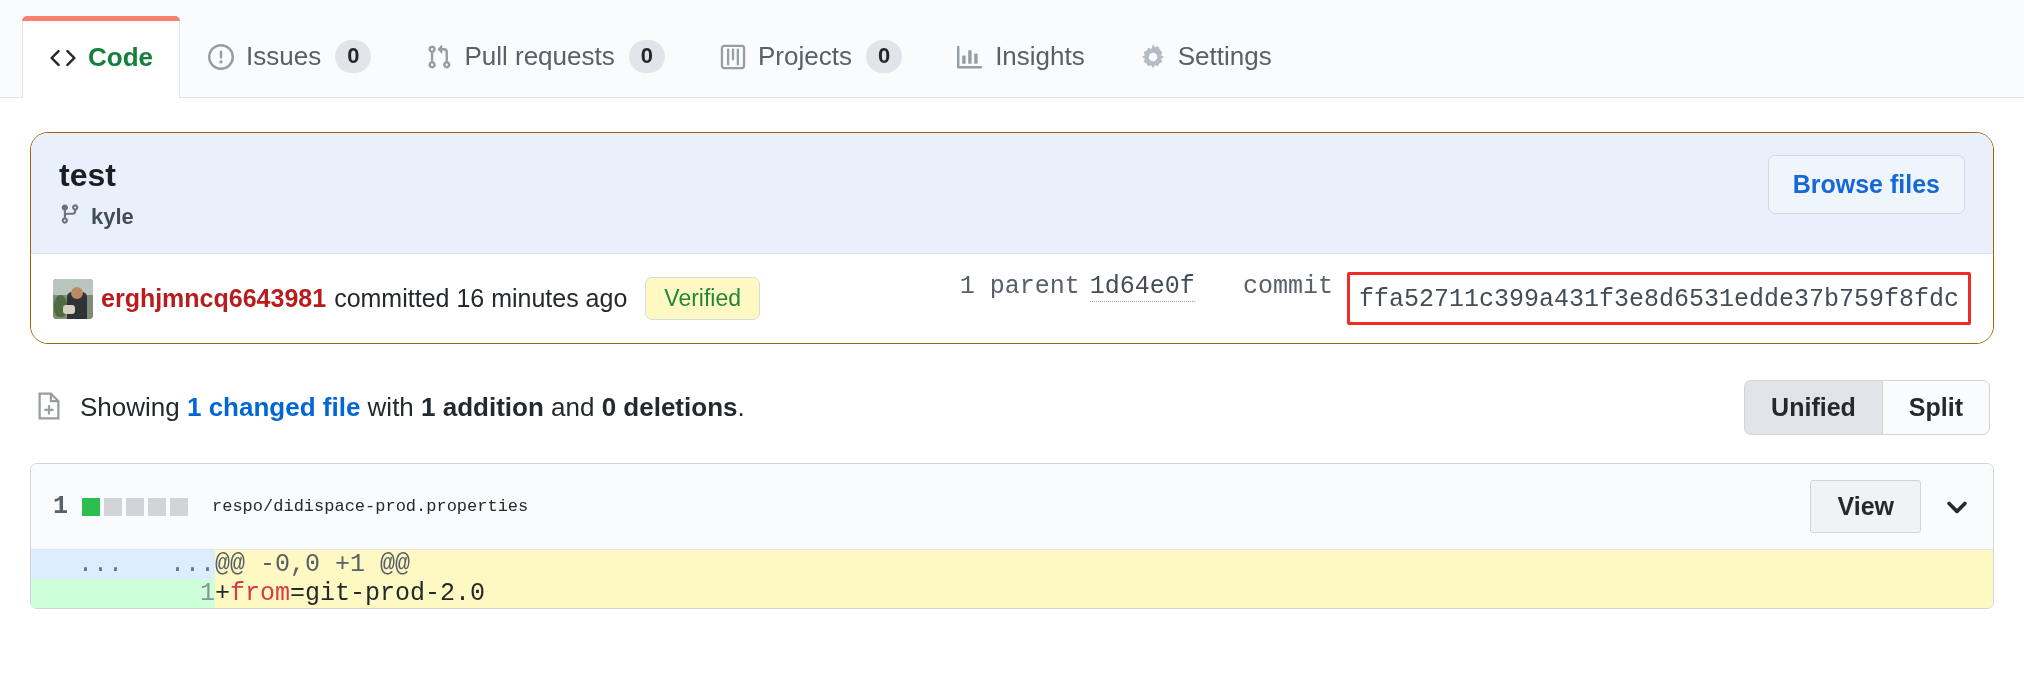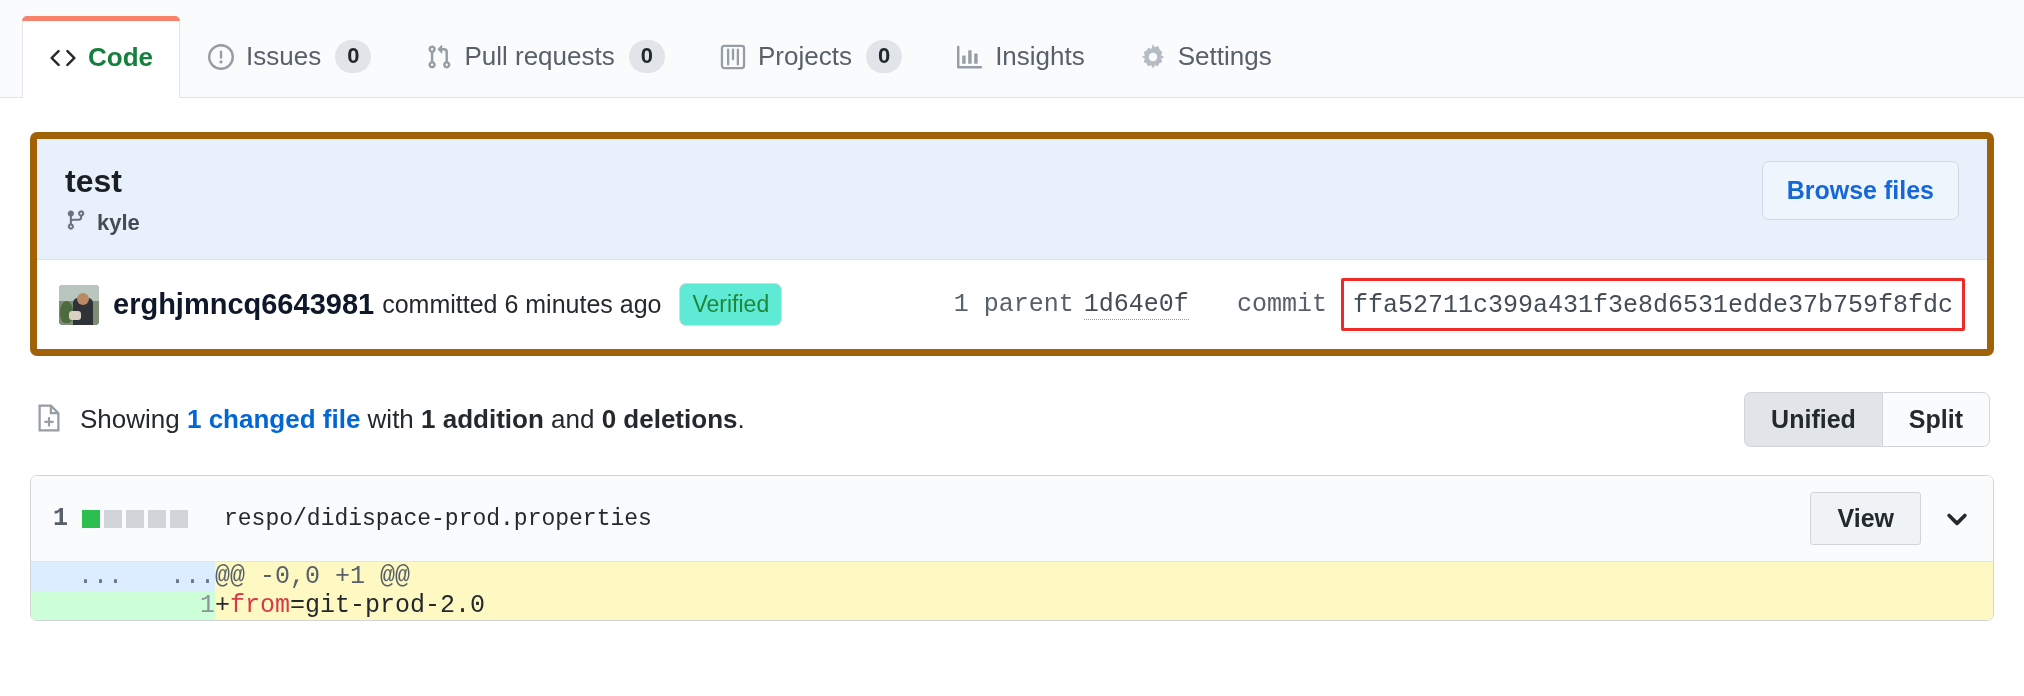--- a/index.html
+++ b/index.html
@@ -69,22 +69,22 @@
     color: #24292e;
     background: #e1e4e8;
     border-radius: 22px;
     margin-left: 3px;
   }
 
   
   .page { padding: 34px 30px 0 30px; }
 
   .commit-box {
-    border: 7px solid #a16207;
-    border-radius: 7px;
+    border: 1px solid #a16207;
+    border-radius: 18px;
     overflow: hidden;
   }
   .commit-head {
     background: #e8f1fb;
     padding: 22px 28px 22px 28px;
     display: flex;
     align-items: flex-start;
     justify-content: space-between;
   }
   .commit-title {
@@ -130,36 +130,36 @@
     background: #6a7a63;
     position: relative;
   }
   .avatar .sky { position:absolute; top:0; left:0; right:0; height:45%; background:#b9c6c0; }
   .avatar .grd { position:absolute; bottom:0; left:0; right:0; height:58%; background:#7e8c78; }
   .avatar .leaf { position:absolute; bottom:2px; left:1px; width:13px; height:22px; background:#4d6b3f; border-radius:50% 50% 40% 40%; }
   .avatar .body { position:absolute; bottom:0; left:14px; width:20px; height:27px; background:#2f3236; border-radius:5px 5px 0 0; }
   .avatar .head { position:absolute; top:8px; left:18px; width:12px; height:12px; background:#b98a63; border-radius:50%; }
   .avatar .arm  { position:absolute; bottom:5px; left:10px; width:12px; height:9px; background:#d9cfc2; border-radius:3px; }
 
-  .author { font-size: 29px; font-weight: bold; color: #0f172a; margin-left: 14px; }
+  .author { font-size: 25px; font-weight: bold; color: #b91c1c; margin-left: 8px; }
   .committed { font-size: 25px; color: #24292e; margin-left: 8px; }
   .verified {
     margin-left: 18px;
     font-size: 23px;
     color: #22863a;
     border: 1px solid #d5dce2;
     border-radius: 7px;
-    padding: 7px 12px;
-    background: #5eead4;
+    padding: 7px 18px;
+    background: #fef9c3;
     cursor: pointer;
   }
   .meta-right {
     margin-left: auto;
     display: flex;
-    align-items: center;
+    align-items: flex-start;
     font-size: 25px;
     color: #586069;
     white-space: nowrap;
   }
   .parent-label { letter-spacing: 0px; }
   .parent-sha {
     color: #444d56;
     border-bottom: 1px dotted #959da5;
     margin-left: 10px;
     cursor: pointer;
@@ -209,21 +209,21 @@
     border-bottom: 1px solid #e1e4e8;
     padding: 16px 22px;
     display: flex;
     align-items: center;
   }
   .file-count { font-size: 25px; font-weight: bold; color: #586069; }
   .diffstat { display: flex; gap: 4px; margin-left: 14px; }
   .diffstat span { width: 18px; height: 18px; display: block; }
   .sq-add { background: #2cbe4e; }
   .sq-neutral { background: #d1d5da; }
-  .file-path { font-size: 23px; color: #24292e; margin-left: 36px; }
+  .file-path { font-size: 17px; color: #24292e; margin-left: 24px; }
   .file-actions { margin-left: auto; display: flex; align-items: center; gap: 22px; }
   .view-btn {
     font-size: 25px;
     font-weight: bold;
     color: #24292e;
     background: #eff3f6;
     border: 1px solid #d1d5da;
     border-radius: 3px;
     padding: 11px 26px;
     cursor: pointer;
@@ -346,21 +346,21 @@
     <div class="commit-meta">
       <span class="avatar">
         <span class="sky"></span>
           <span class="grd"></span>
           <span class="leaf"></span>
         <span class="body"></span>
           <span class="head"></span>
           <span class="arm"></span>
       </span>
       <span class="author">erghjmncq6643981</span>
-      <span class="committed">committed 6 minutes ago</span>
+      <span class="committed">committed 16 minutes ago</span>
       <span class="verified">Verified</span>
 
       <span class="meta-right">
         <span class="mono parent-label">1 parent</span>
         <span class="mono parent-sha">1d64e0f</span>
         <span class="mono commit-label">commit</span>
         <span class="sha-wrap">
           <span class="mono sha-text">ffa52711c399a431f3e8d6531edde37b759f8fdc</span>
         </span>
       </span>

